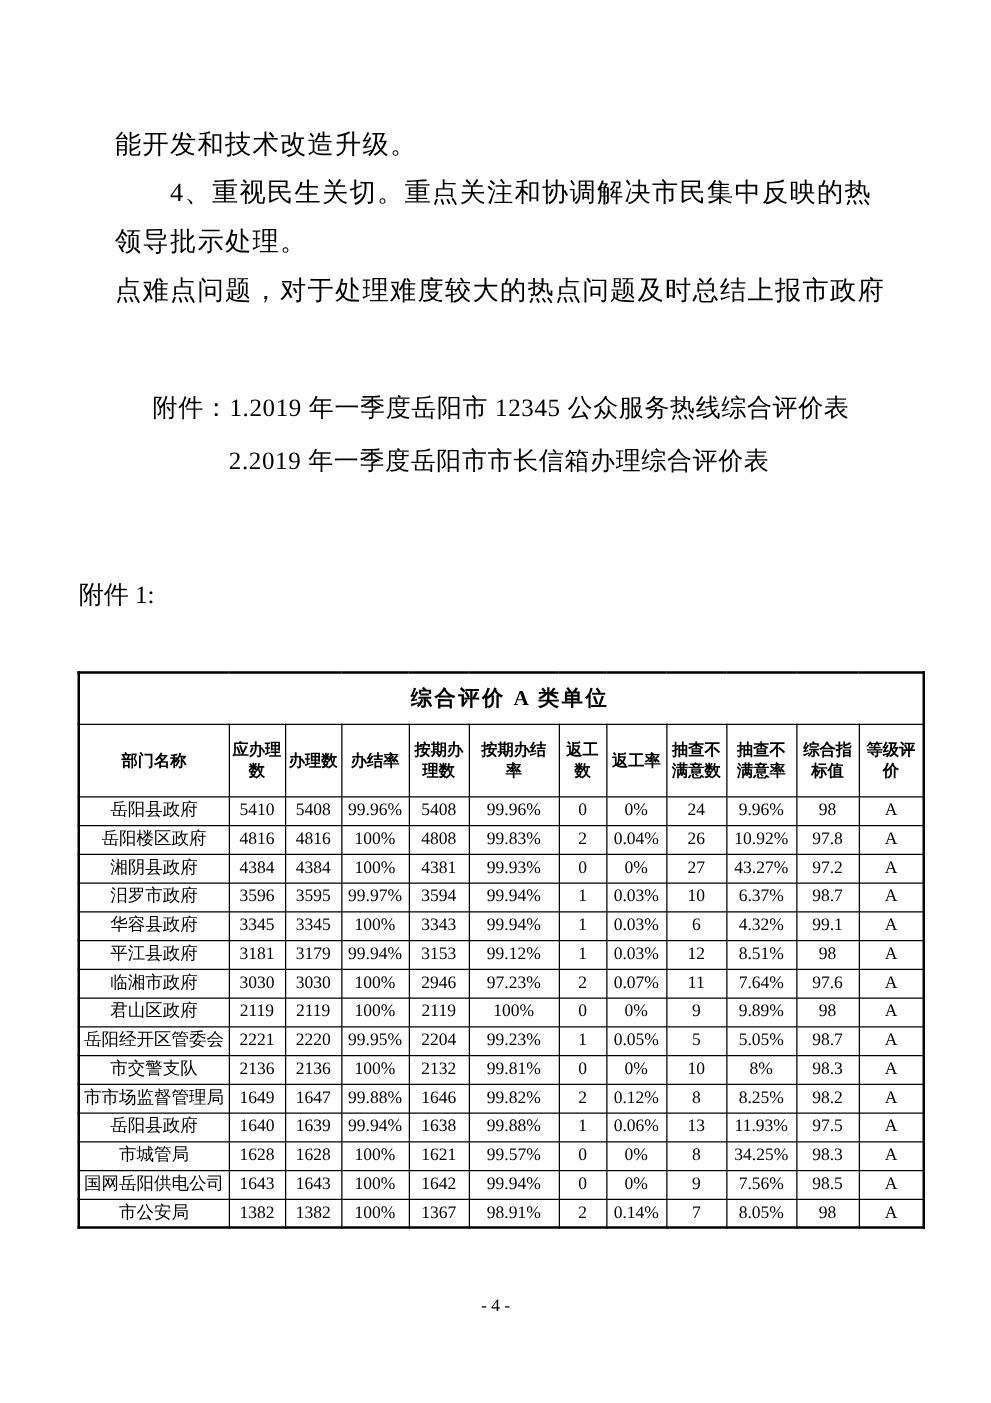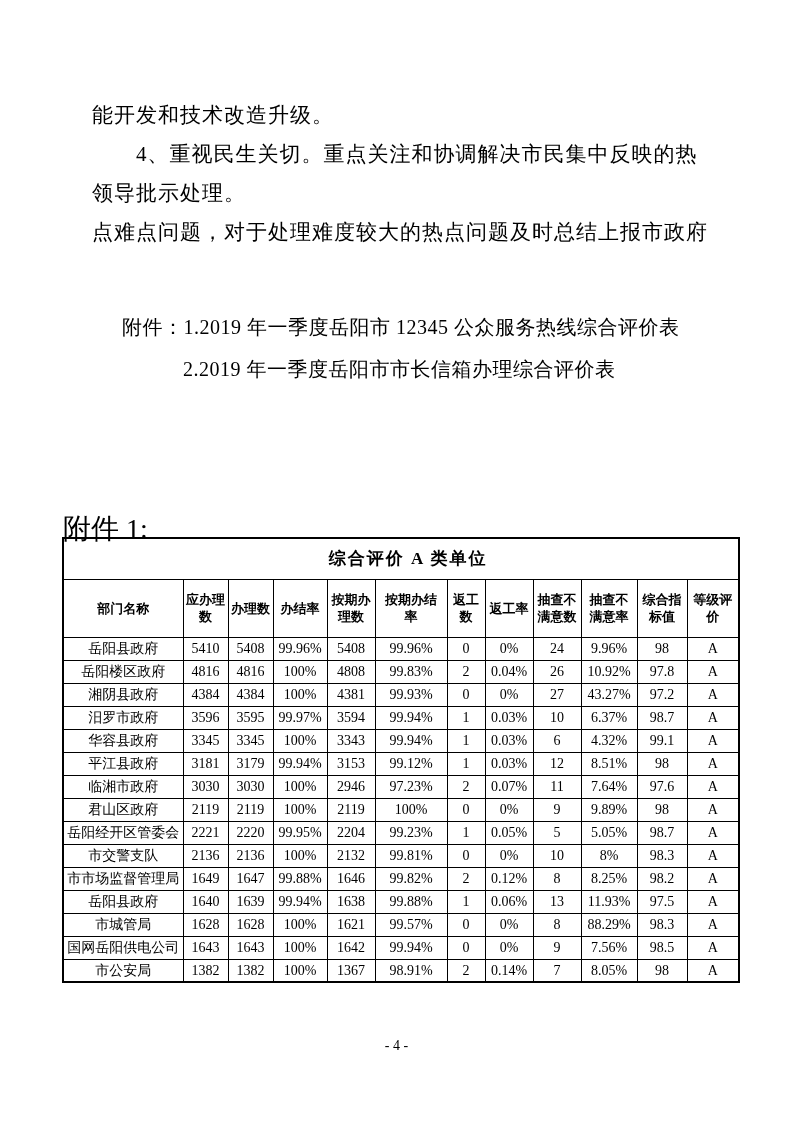--- a/index.html
+++ b/index.html
@@ -41,22 +41,21 @@
     line-height: 42px;
     letter-spacing: 0.5px;
     white-space: nowrap;
   }
   .aline2 { margin-left: 61px; }
   
   .att1-label {
     position: absolute;
     top: 462px;
     left: 63px;
-    font-size: 28px;
-    margin-top: 48px;
+    font-size: 20px;
   }
   .table-title {
     position: absolute;
     top: 494px;
     left: 0;
     width: 100%;
     text-align: center;
     font-size: 22px;
     font-weight: bold;
     letter-spacing: 0.5px;
@@ -343,21 +342,21 @@
         <tr>
           <td>市城管局</td>
           <td>1628</td>
           <td>1628</td>
           <td>100%</td>
           <td>1621</td>
           <td>99.57%</td>
           <td>0</td>
           <td>0%</td>
           <td>8</td>
-          <td>88.29%</td>
+          <td>34.25%</td>
           <td>98.3</td>
           <td>A</td>
         </tr>
         <tr>
           <td>国网岳阳供电公司</td>
           <td>1643</td>
           <td>1643</td>
           <td>100%</td>
           <td>1642</td>
           <td>99.94%</td>

